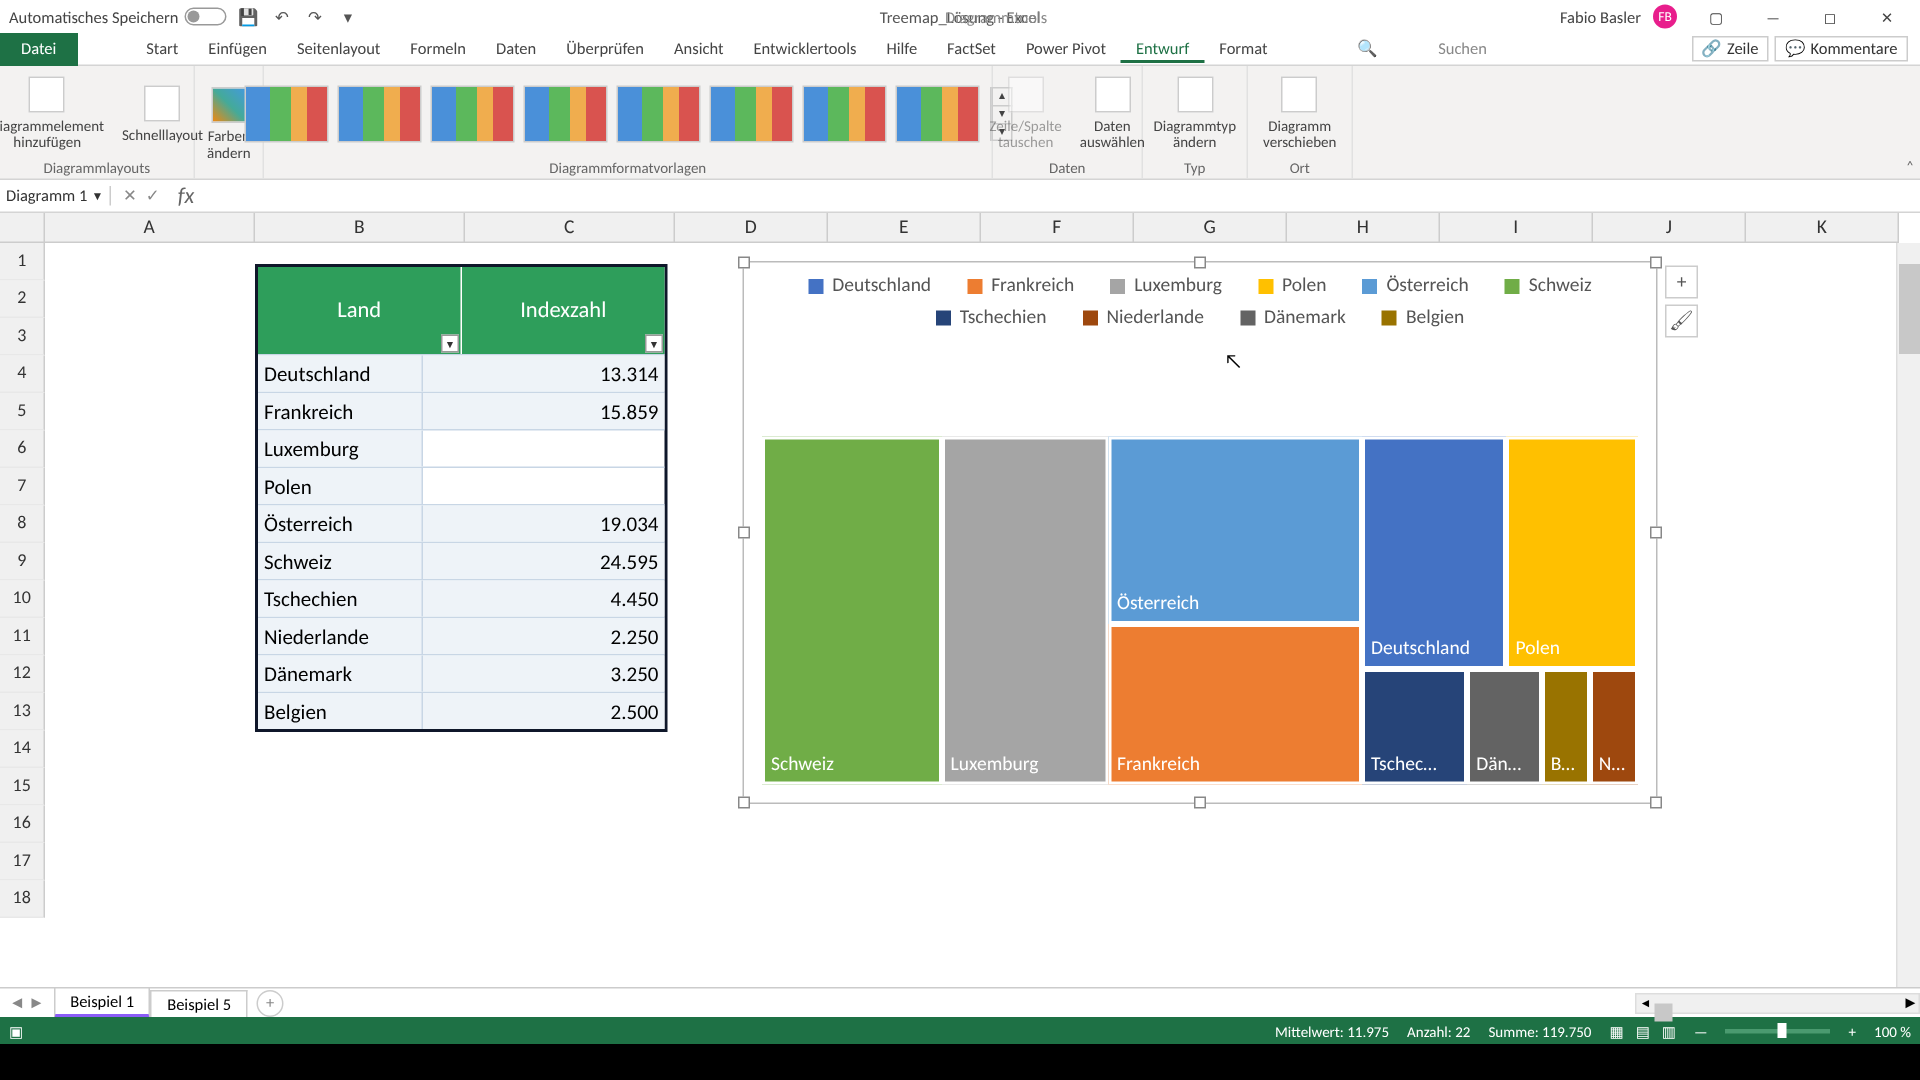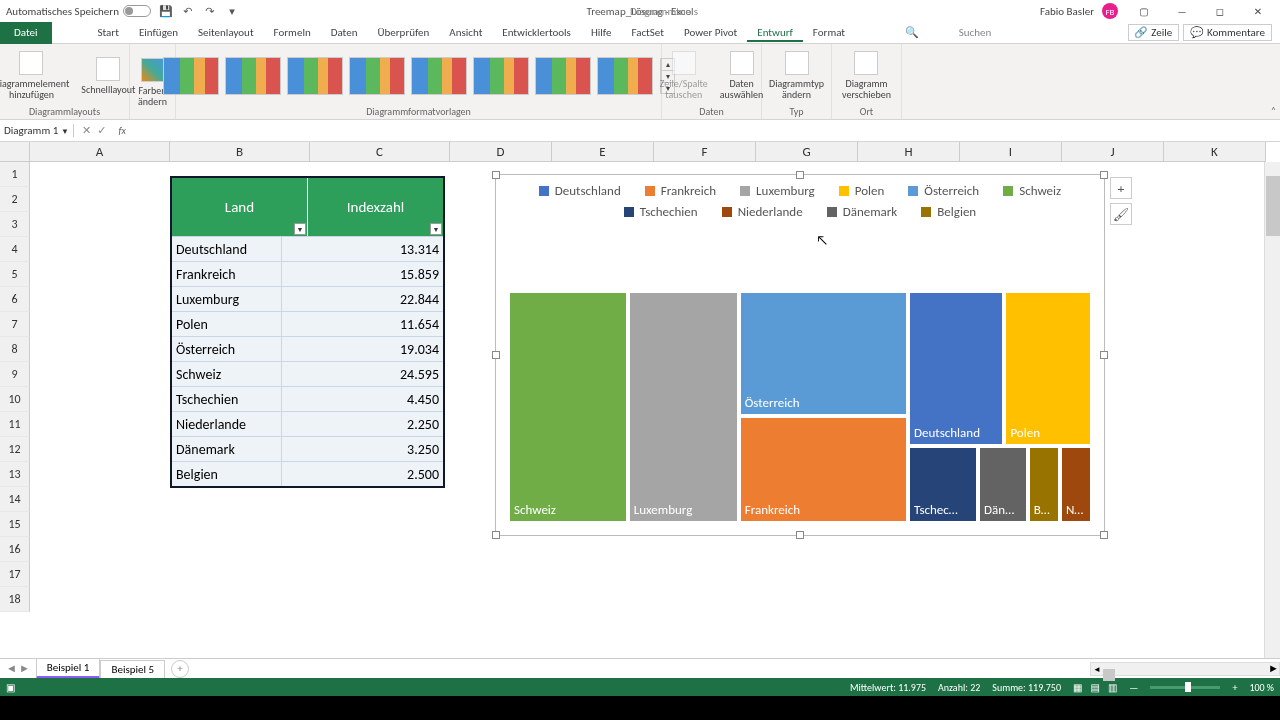--- a/index.html
+++ b/index.html
@@ -37,21 +37,21 @@
 .style-thumb{width:56px;height:38px;border:1px solid #ccc;background:linear-gradient(90deg,#4a90d9 30%,#5cb85c 30% 55%,#f0ad4e 55% 75%,#d9534f 75%);margin:1px;}
 .thumb-scroll{display:flex;flex-direction:column;border-left:1px solid #ccc;margin-left:2px;}
 .thumb-scroll div{width:14px;height:12px;border:1px solid #ccc;border-bottom:none;display:flex;align-items:center;justify-content:center;font-size:8px;}
 .thumb-scroll div:last-child{border-bottom:1px solid #ccc;}
 .collapse-btn{position:absolute;right:4px;bottom:2px;font-size:10px;color:#666;}
 
 
 .formulabar{height:22px;border-bottom:1px solid #d4d4d4;display:flex;align-items:center;background:#fff;}
 .namebox{width:74px;border-right:1px solid #ccc;padding:0 4px;font-size:11px;color:#333;display:flex;align-items:center;justify-content:space-between;text-align:right;}
 .fb-icons{display:flex;gap:6px;padding:0 8px;color:#888;font-size:11px;}
-.fx{font-style:italic;color:#666;font-size:10px;padding-left:4px;}
+.fx{font-style:italic;color:#666;font-size:15px;padding-left:4px;}
 
 
 .gridwrap{flex:1;display:flex;position:relative;background:#fff;overflow:hidden;}
 .corner{width:30px;height:20px;border-right:1px solid #ccc;border-bottom:1px solid #ccc;background:#f0f0f0;position:absolute;left:0;top:0;}
 .colheads{position:absolute;left:30px;top:0;height:20px;display:flex;}
 .colhead{border-right:1px solid #ccc;border-bottom:1px solid #ccc;background:#f0f0f0;display:flex;align-items:center;justify-content:center;font-size:13px;color:#333;}
 .rowheads{position:absolute;left:0;top:20px;width:30px;}
 .rowhead{height:25px;border-right:1px solid #ccc;border-bottom:1px solid #e8e8e8;background:#f0f0f0;display:flex;align-items:center;justify-content:center;font-size:12px;color:#333;}
 .cells{position:absolute;left:30px;top:20px;right:0;bottom:0;}
 .vsb{position:absolute;right:0;top:20px;width:16px;bottom:0;background:#f0f0f0;border-left:1px solid #ddd;}
@@ -289,25 +289,23 @@
             <div class="dt-row">
               <div class="dt-c1">Deutschland</div>
               <div class="dt-c2">13.314</div>
             </div>
             <div class="dt-row">
               <div class="dt-c1">Frankreich</div>
               <div class="dt-c2">15.859</div>
             </div>
             <div class="dt-row">
               <div class="dt-c1">Luxemburg</div>
-              <div class="dt-c2">22.844</div>
             </div>
             <div class="dt-row">
               <div class="dt-c1">Polen</div>
-              <div class="dt-c2">11.654</div>
             </div>
             <div class="dt-row">
               <div class="dt-c1">Österreich</div>
               <div class="dt-c2">19.034</div>
             </div>
             <div class="dt-row">
               <div class="dt-c1">Schweiz</div>
               <div class="dt-c2">24.595</div>
             </div>
             <div class="dt-row">

